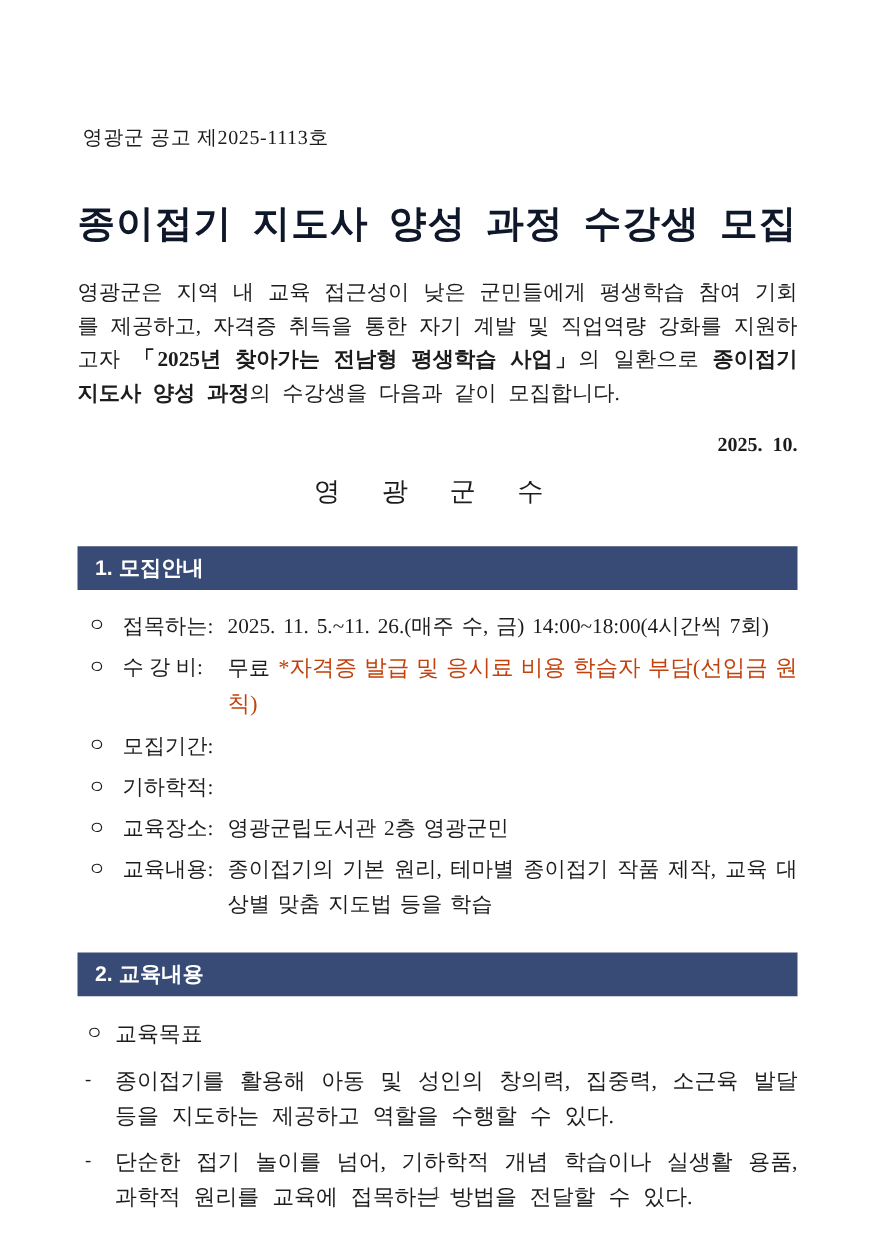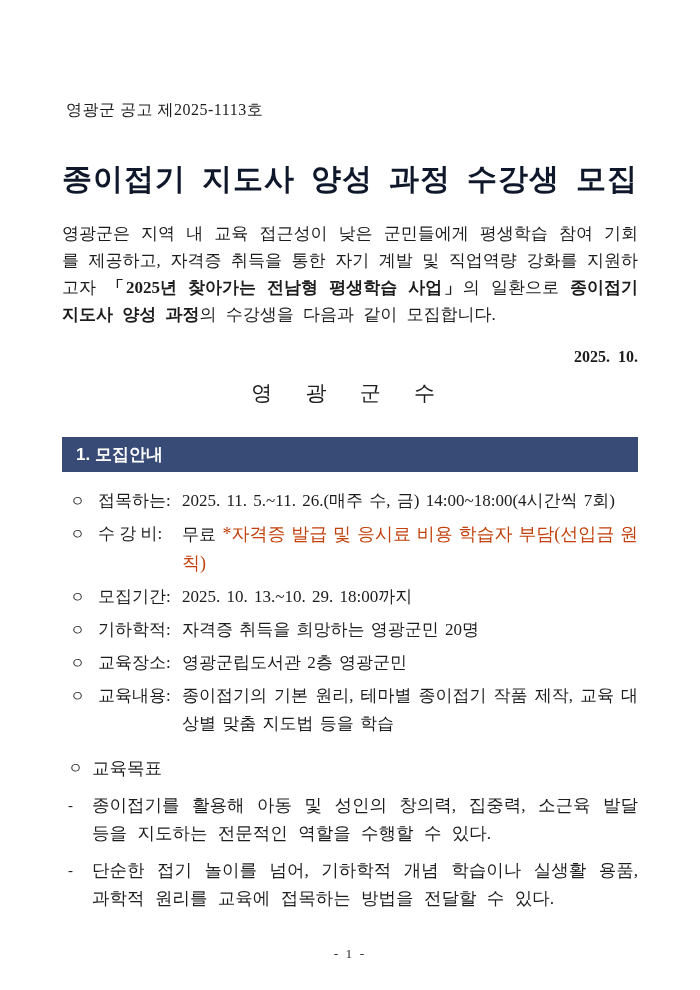--- a/index.html
+++ b/index.html
@@ -150,54 +150,53 @@
 
     <div class="item-row">
       <span class="item-bullet">ㅇ</span>
       <span class="item-label">수 강 비:</span>
       <span class="item-value"><span>무료 </span><span class="item-note">*자격증 발급 및 응시료 비용 학습자 부담(선입금 원칙)</span></span>
     </div>
 
     <div class="item-row">
       <span class="item-bullet">ㅇ</span>
       <span class="item-label">모집기간:</span>
-      <span class="item-value">2025. 10. 13.~10. 29. 18:00까지</span>
     </div>
 
     <div class="item-row">
       <span class="item-bullet">ㅇ</span>
       <span class="item-label">기하학적:</span>
-      <span class="item-value">자격증 취득을 희망하는 영광군민 20명</span>
     </div>
 
     <div class="item-row">
       <span class="item-bullet">ㅇ</span>
       <span class="item-label">교육장소:</span>
       <span class="item-value">영광군립도서관 2층 영광군민</span>
     </div>
 
     <div class="item-row">
       <span class="item-bullet">ㅇ</span>
       <span class="item-label">교육내용:</span>
       <span class="item-value">종이접기의 기본 원리, 테마별 종이접기 작품 제작, 교육 대상별 맞춤 지도법 등을 학습</span>
     </div>
 
   </div>
 
+  <div class="section-bar second">2. 교육내용</div>
 
   <div class="goal-list">
 
     <div class="goal-row">
       <span class="goal-bullet">ㅇ</span>
       <span class="goal-text">교육목표</span>
     </div>
 
     <div class="goal-row">
       <span class="goal-bullet">-</span>
-      <span class="goal-text">종이접기를 활용해 아동 및 성인의 창의력, 집중력, 소근육 발달 등을 지도하는 전문적인 역할을 수행할 수 있다.</span>
+      <span class="goal-text">종이접기를 활용해 아동 및 성인의 창의력, 집중력, 소근육 발달 등을 지도하는 제공하고 역할을 수행할 수 있다.</span>
     </div>
 
     <div class="goal-row">
       <span class="goal-bullet">-</span>
       <span class="goal-text">단순한 접기 놀이를 넘어, 기하학적 개념 학습이나 실생활 용품, 과학적 원리를 교육에 접목하는 방법을 전달할 수 있다.</span>
     </div>
 
   </div>
 
   <div class="page-footer">- 1 -</div>

